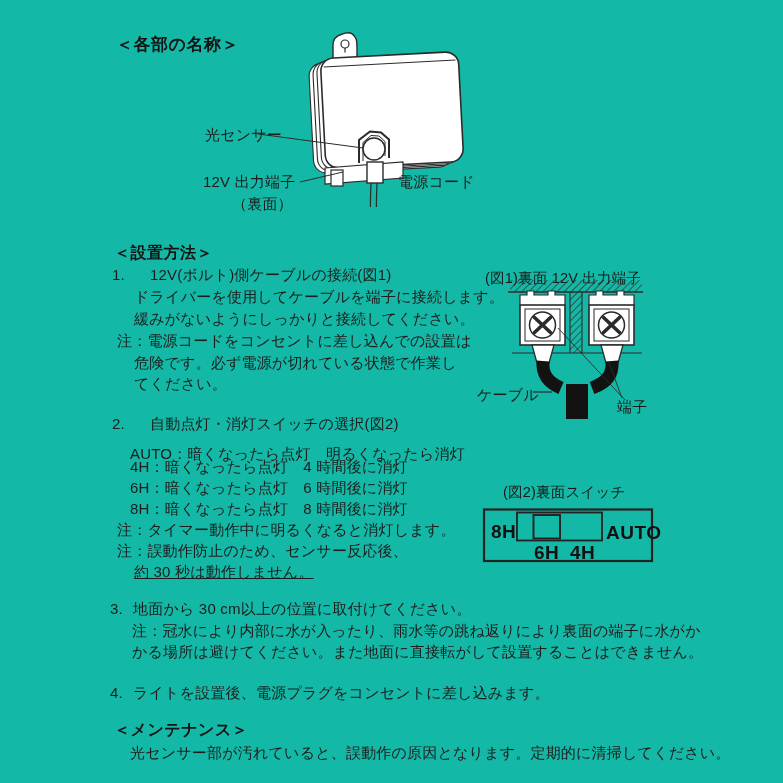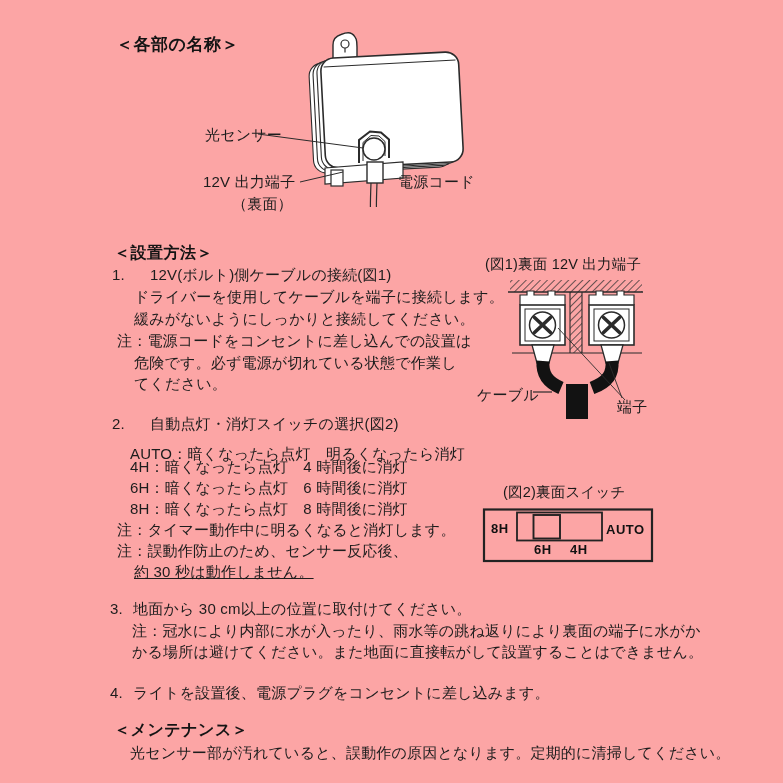--- a/index.html
+++ b/index.html
@@ -1,22 +1,22 @@
 <!DOCTYPE html>
 <html><head>
 <meta charset="utf-8">
 <style>
   html,body{margin:0;padding:0;background:#e8e8e8;}
-  #page{position:relative;width:783px;height:783px;background:#fca5a5;overflow:hidden;
+  #page{position:relative;width:783px;height:783px;background:#14b8a6;overflow:hidden;
         font-family:"Liberation Sans","DejaVu Sans",sans-serif;color:#1d1d1d;}
   .abs{position:absolute;white-space:nowrap;}
   .t{font-size:15px;line-height:19px;letter-spacing:.2px;color:#1d1d1d;}
   .h{font-size:16px;font-weight:700;letter-spacing:.5px;color:#141414;}
   .cap{font-size:14.5px;letter-spacing:.2px;color:#1a1a1a;}
-  .sw{font-size:13px;font-weight:700;letter-spacing:.5px;color:#111;}
+  .sw{font-size:19px;font-weight:700;letter-spacing:.5px;color:#111;}
   svg{display:block;}
 </style>
 </head>
 <body>
 
 <div id="page">
 
   <div class="abs h" style="left:116px;top:33px;font-size:17px;">＜各部の名称＞</div>
 
   <svg class="abs" style="left:250px;top:28px;" width="230" height="208" viewBox="0 0 230 208">
@@ -79,21 +79,21 @@
   <div class="abs t" style="left:134px;top:562px;text-decoration:underline;">約 30 秒は動作しません。</div>
 
   <div class="abs t" style="left:110px;top:599px;">3.</div>
   <div class="abs t" style="left:133px;top:599px;">地面から 30 cm以上の位置に取付けてください。</div>
   <div class="abs t" style="left:132px;top:621px;">注：冠水により内部に水が入ったり、雨水等の跳ね返りにより裏面の端子に水がか</div>
   <div class="abs t" style="left:132px;top:642px;">かる場所は避けてください。また地面に直接転がして設置することはできません。</div>
 
   <div class="abs t" style="left:110px;top:683px;">4.</div>
   <div class="abs t" style="left:133px;top:683px;">ライトを設置後、電源プラグをコンセントに差し込みます。</div>
 
-  <div class="abs cap" style="left:485px;top:255px;">(図1)裏面 12V 出力端子</div>
+  <div class="abs cap" style="left:485px;top:269px;">(図1)裏面 12V 出力端子</div>
 
   <svg class="abs" style="left:470px;top:272px;" width="200" height="150" viewBox="0 0 200 150">
     <defs>
       <pattern id="hatch" patternUnits="userSpaceOnUse" width="5" height="5" patternTransform="rotate(45)">
         <line x1="0" y1="0" x2="0" y2="5" stroke="#333" stroke-width="1.5"></line>
       </pattern>
     </defs>
     <g stroke="#2b2b2b" fill="none">
 
       <rect x="40" y="8" width="132" height="12" fill="url(#hatch)" stroke="none"></rect>

